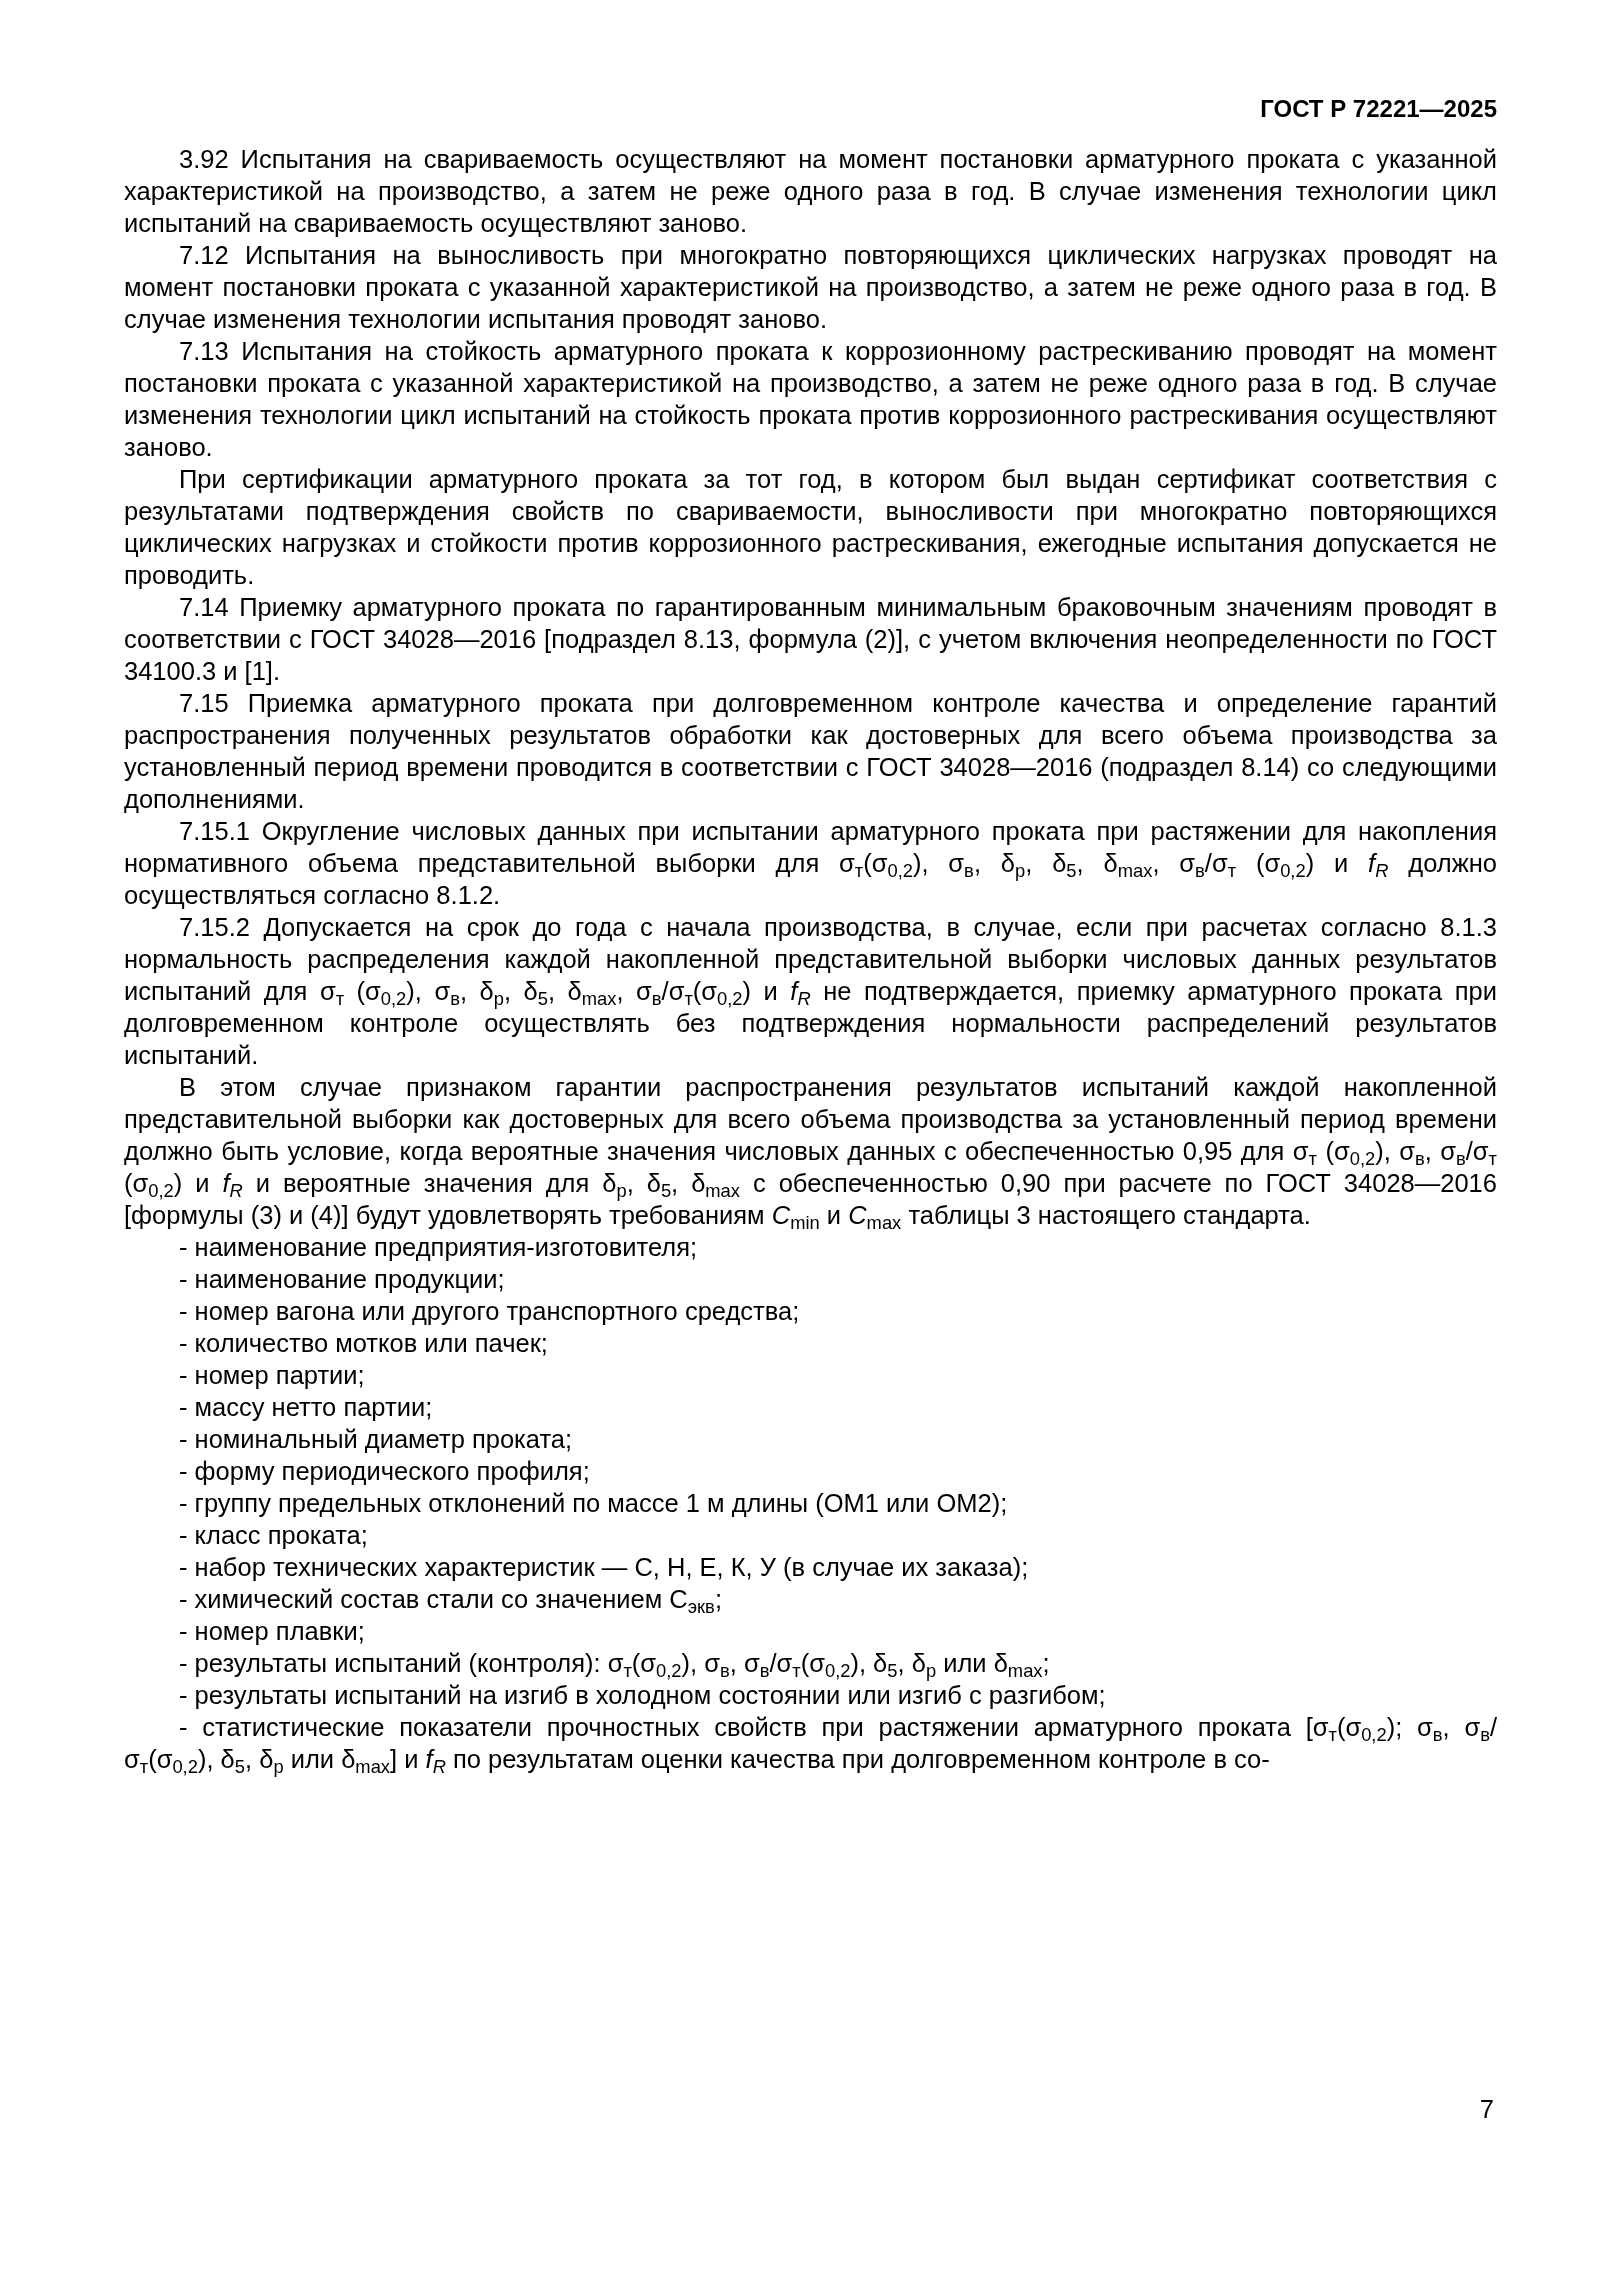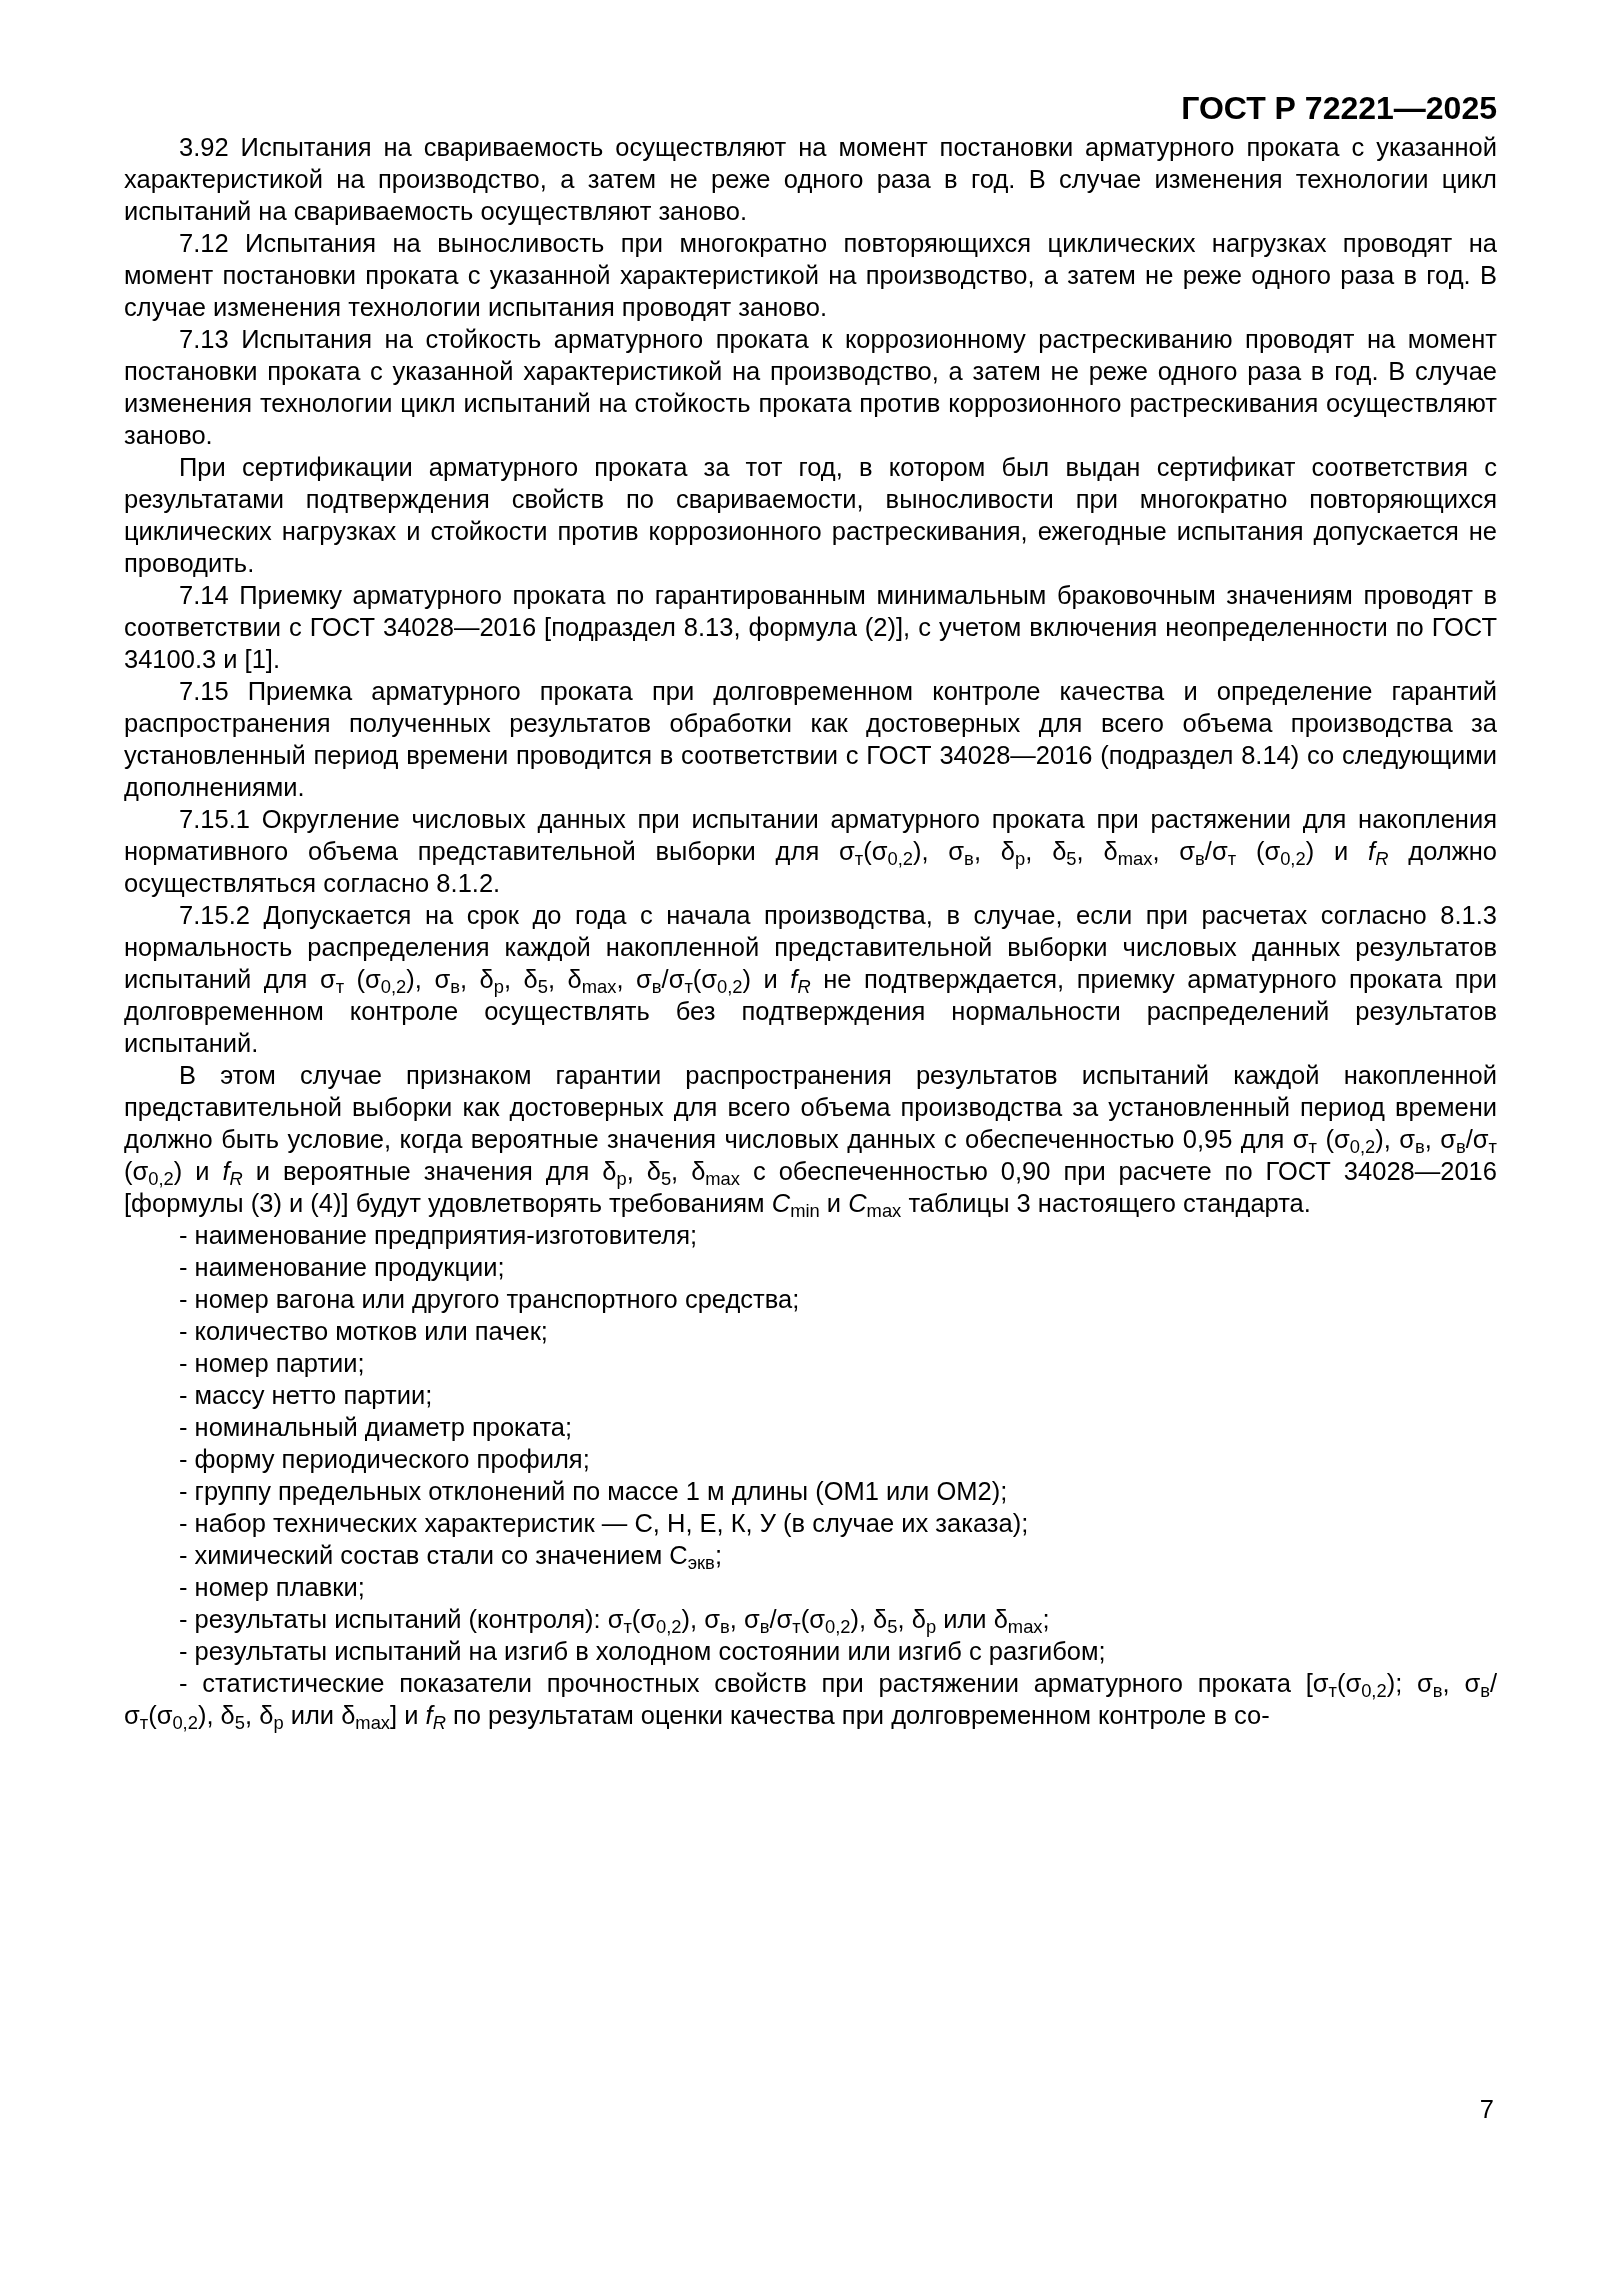--- a/index.html
+++ b/index.html
@@ -14,23 +14,23 @@
     height: 2293px;
     background: #ffffff;
     color: #000000;
     box-sizing: border-box;
     padding: 94px 124px 0 124px;
     overflow: hidden;
   }
   .doc-header {
     text-align: right;
     font-weight: bold;
-    font-size: 32px;
+    font-size: 24px;
     line-height: 29px;
-    margin-bottom: 8px;
+    margin-bottom: 20px;
   }
   .document-body p {
     margin: 0;
     font-size: 25.5px;
     line-height: 32px;
     text-align: justify;
     text-indent: 55px;
   }
   .document-body sub {
     font-size: 0.72em;
@@ -64,20 +64,21 @@
       <p class="paragraph">В этом случае признаком гарантии распространения результатов испытаний каждой накопленной представительной выборки как достоверных для всего объема производства за установленный период времени должно быть условие, когда вероятные значения числовых данных с обеспеченностью 0,95 для σ<sub>т</sub> (σ<sub>0,2</sub>), σ<sub>в</sub>, σ<sub>в</sub>/σ<sub>т</sub> (σ<sub>0,2</sub>) и <i>f<sub>R</sub></i> и вероятные значения для δ<sub>р</sub>, δ<sub>5</sub>, δ<sub>max</sub> с обеспеченностью 0,90 при расчете по ГОСТ 34028—2016 [формулы (3) и (4)] будут удовлетворять требованиям <i>C</i><sub>min</sub> и <i>C</i><sub>max</sub> таблицы 3 настоящего стандарта.</p>
       <p class="list-item">- наименование предприятия-изготовителя;</p>
       <p class="list-item">- наименование продукции;</p>
       <p class="list-item">- номер вагона или другого транспортного средства;</p>
       <p class="list-item">- количество мотков или пачек;</p>
       <p class="list-item">- номер партии;</p>
       <p class="list-item">- массу нетто партии;</p>
       <p class="list-item">- номинальный диаметр проката;</p>
       <p class="list-item">- форму периодического профиля;</p>
       <p class="list-item">- группу предельных отклонений по массе 1 м длины (ОМ1 или ОМ2);</p>
+      <p class="list-item">- класс проката;</p>
       <p class="list-item">- набор технических характеристик — С, Н, Е, К, У (в случае их заказа);</p>
       <p class="list-item">- химический состав стали со значением С<sub>экв</sub>;</p>
       <p class="list-item">- номер плавки;</p>
       <p class="list-item">- результаты испытаний (контроля): σ<sub>т</sub>(σ<sub>0,2</sub>), σ<sub>в</sub>, σ<sub>в</sub>/σ<sub>т</sub>(σ<sub>0,2</sub>), δ<sub>5</sub>, δ<sub>р</sub> или δ<sub>max</sub>;</p>
       <p class="list-item">- результаты испытаний на изгиб в холодном состоянии или изгиб с разгибом;</p>
       <p class="list-item">- статистические показатели прочностных свойств при растяжении арматурного проката [σ<sub>т</sub>(σ<sub>0,2</sub>); σ<sub>в</sub>, σ<sub>в</sub>/σ<sub>т</sub>(σ<sub>0,2</sub>), δ<sub>5</sub>, δ<sub>р</sub> или δ<sub>max</sub>] и <i>f<sub>R</sub></i> по результатам оценки качества при долговременном контроле в со-</p>
     </div>
   <div class="page-number">7</div>
 </div>
 

